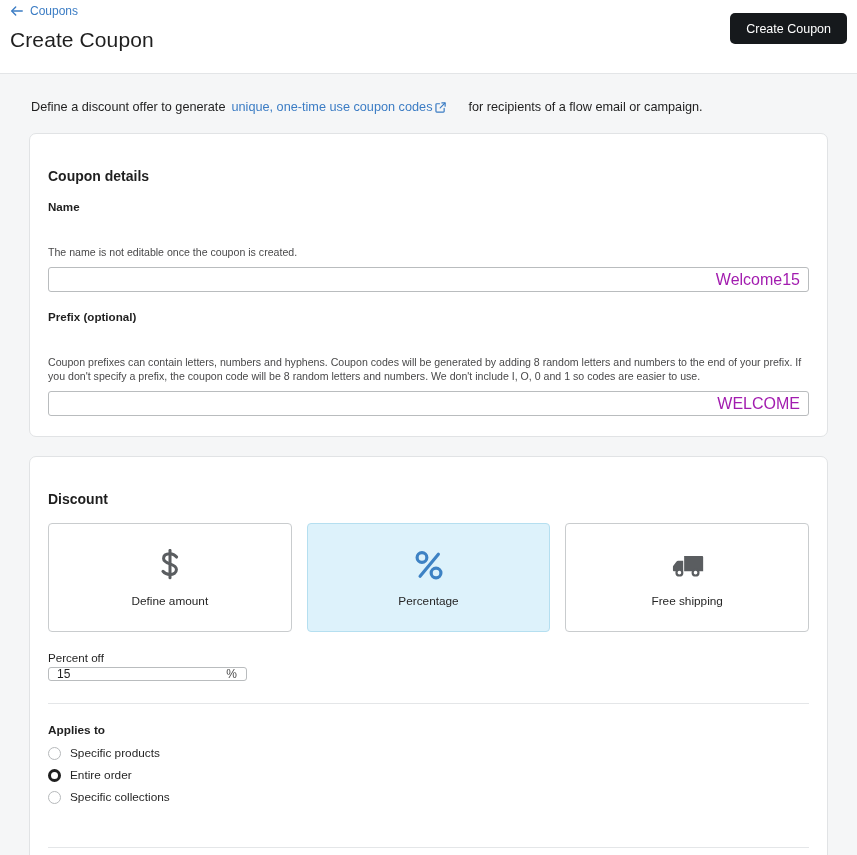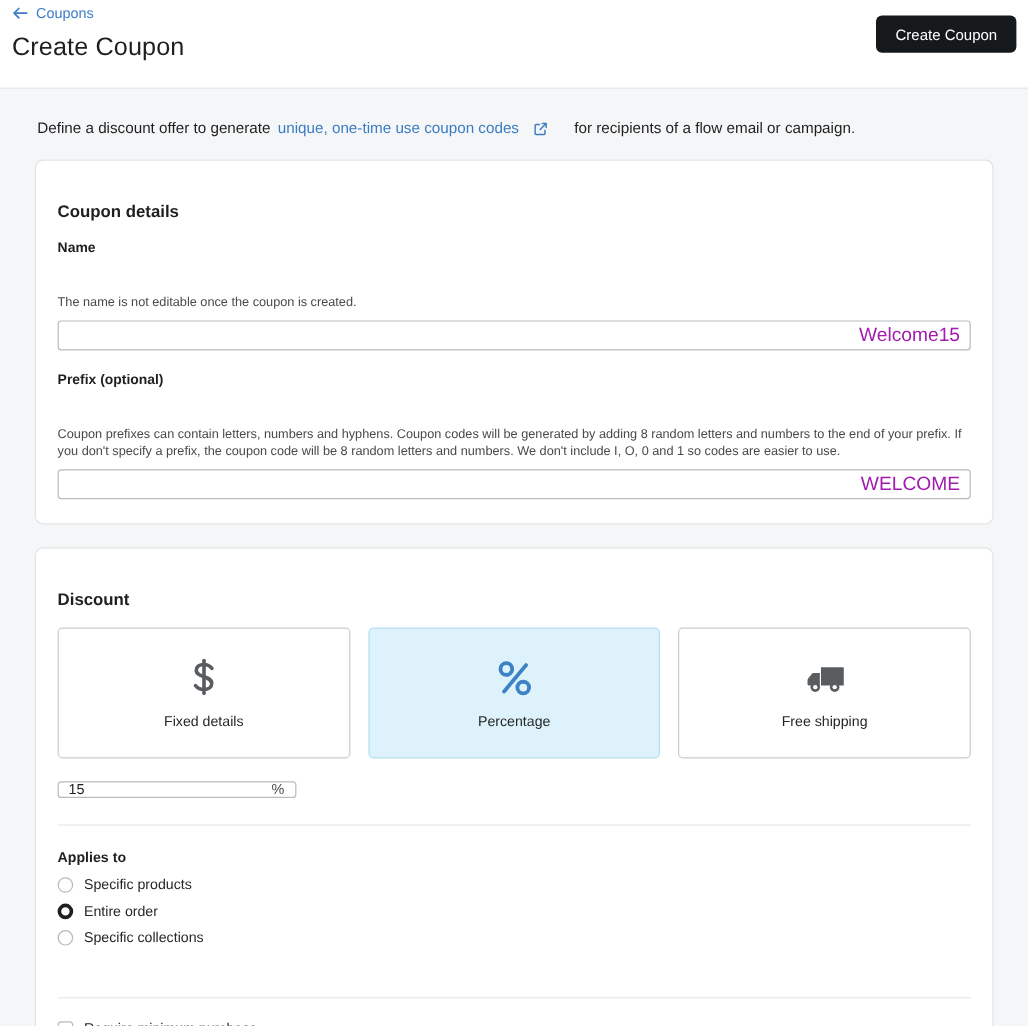--- a/index.html
+++ b/index.html
@@ -61,21 +61,21 @@
     align-items:center;
     white-space:nowrap;
   }
   .intro .lead { margin-right:6px; }
   .intro .link {
     color:#3b7cc4;
     text-decoration:none;
     cursor:pointer;
     display:inline-flex;
     align-items:center;
-    gap:12px;
+    gap:2px;
   }
   .ext-icon { display:block; width:13px; height:13px; }
   .intro .trail { margin-left:21px; }
 
   
   .card {
     background:#ffffff;
     border:1px solid #e1e3e5;
     border-radius:7px;
     margin:19px 29px 0 29px;
@@ -283,21 +283,21 @@
 
   <div class="type-row">
 
     <div class="type-card">
       <span class="type-icon">
         <svg viewBox="0 0 24 36" width="24" height="34" fill="none" stroke="#5a5d60" stroke-width="3.2" stroke-linecap="round" stroke-linejoin="round">
           <path d="M19 8.5C17 6 14.5 5 12 5 8 5 5.2 6.8 5.2 10c0 3.4 3.4 4.6 6.8 5.8 3.4 1.2 6.8 2.4 6.8 5.9 0 3.3-2.9 5.3-7 5.3-2.8 0-5.3-1-7.3-3.4"></path>
           <path d="M12 1.5v29"></path>
         </svg>
       </span>
-      <span class="type-label">Fixed details</span>
+      <span class="type-label">Define amount</span>
     </div>
 
     <div class="type-card selected">
       <span class="type-icon">
         <svg viewBox="0 0 32 34" width="30" height="33" fill="none" stroke="#3d82c4" stroke-width="3.4" stroke-linecap="round">
           <circle cx="8.5" cy="8.5" r="5.2"></circle>
           <circle cx="23.5" cy="25" r="5.2"></circle>
           <path d="M26 5L6.5 28.5"></path>
         </svg>
       </span>
@@ -313,20 +313,21 @@
           <circle cx="12" cy="21.5" r="1.9" fill="#ffffff"></circle>
           <circle cx="29" cy="21.5" r="4.2" fill="#5a5d60"></circle>
           <circle cx="29" cy="21.5" r="1.9" fill="#ffffff"></circle>
         </svg>
       </span>
       <span class="type-label">Free shipping</span>
     </div>
   </div>
 
   <div class="pct-block">
+    <div class="pct-label">Percent off</div>
     <div class="pct-wrap">
       <input type="text" value="15" style="">
       <span class="pct-suffix">%</span>
     </div>
   </div>
 
   <div class="divider"></div>
 
   <div class="applies-label">Applies to</div>
 

